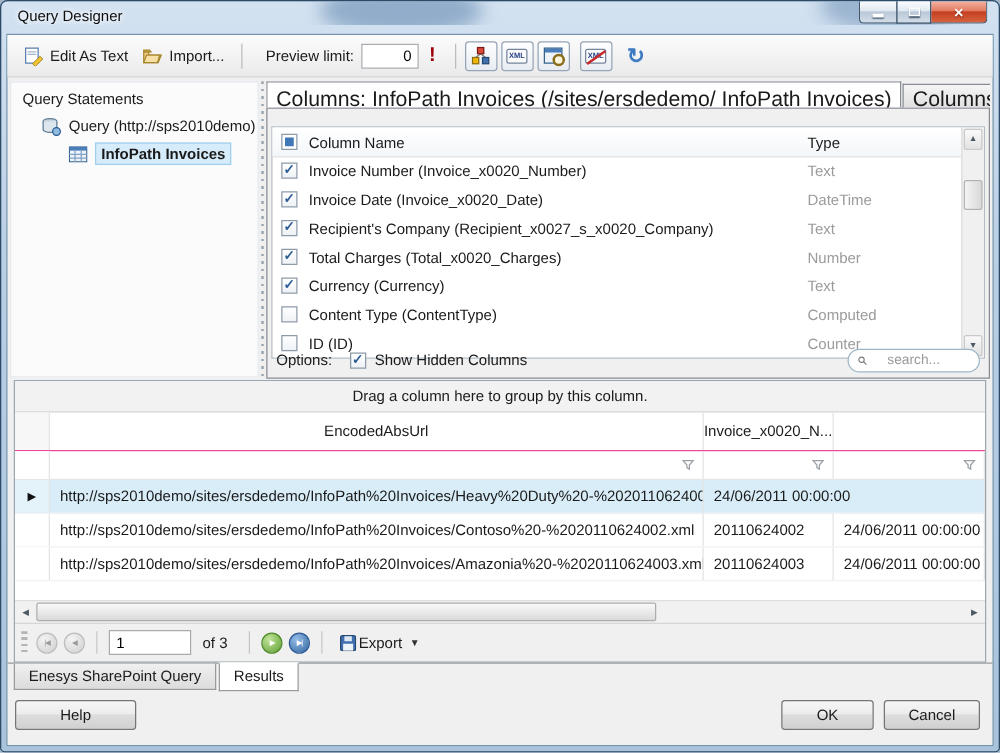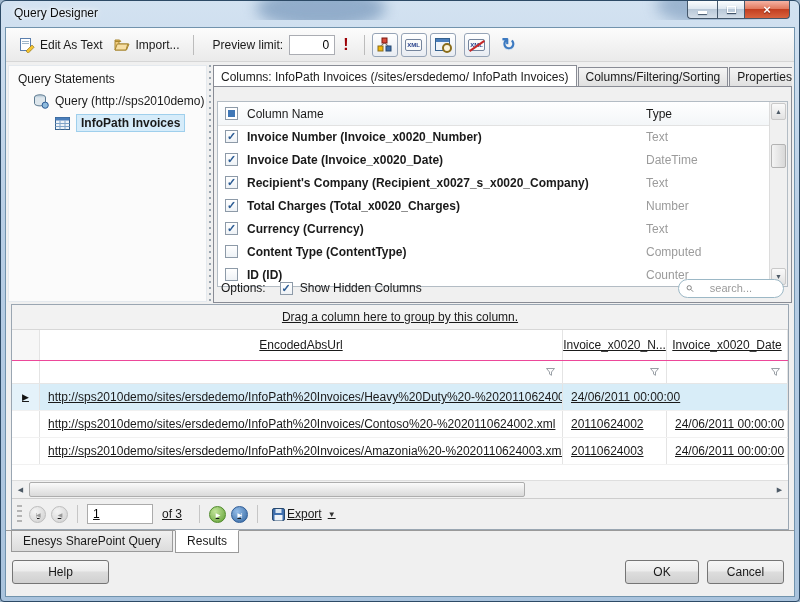--- a/index.html
+++ b/index.html
@@ -53,52 +53,52 @@
   .tnode{display:flex;align-items:center;gap:6px;height:22px;}
   .tnode.root{padding-left:24px;}
   .tnode.child{padding-left:46px;}
   .tlabel.sel{font-weight:bold;background:#d6ecfa;border:1px solid #9fcfec;padding:1px 4px;}
   .splitter{position:absolute;left:203px;top:37px;width:2px;height:237px;
             background:repeating-linear-gradient(180deg,#9aa6b0 0 2px,transparent 2px 6px);}
   
   .tabctl{position:absolute;left:207px;top:37px;right:2px;height:238px;}
   .tabs{position:relative;display:flex;align-items:flex-end;height:21px;z-index:2;overflow:hidden;}
   .tab{box-sizing:border-box;border:1px solid #898c95;border-bottom:none;padding:2px 7px;height:19px;
-       background:linear-gradient(#f5f5f5,#e0e0e0);margin-right:1px;white-space:nowrap;font-size:12px;}
+       background:linear-gradient(#f5f5f5,#e0e0e0);margin-right:1px;white-space:nowrap;font-size:17px;}
   .tab.active{background:#fff;height:21px;padding-top:4px;}
   .tabpage{position:absolute;left:0;top:21px;right:0;bottom:0;background:#f0f0f0;
            border:1px solid #898c95;box-sizing:border-box;}
   .collist{position:absolute;left:3px;top:14px;right:3px;height:186px;background:#fff;
            border:1px solid #b3bcc4;box-sizing:border-box;}
   .cl-head{position:absolute;left:0;right:17px;top:0;height:23px;border-bottom:1px solid #e2e2e2;
            background:linear-gradient(#ffffff,#f3f6f8);display:flex;align-items:center;}
   .hcb{width:13px;height:13px;border:1px solid #8d9aa8;background:#fff;margin-left:7px;position:relative;box-sizing:border-box;}
   .hcb::after{content:"";position:absolute;left:2px;top:2px;right:2px;bottom:2px;background:#4077b6;}
   .hname{margin-left:9px;}
   .htype{position:absolute;left:428px;}
   .cl-body{position:absolute;left:0;right:17px;top:23px;bottom:0;overflow:hidden;}
   .crow{height:23px;display:flex;align-items:center;position:relative;}
   .cb{width:13px;height:13px;border:1px solid #8d9aa8;background:linear-gradient(#fff,#eef2f6);
       margin-left:7px;font-size:11px;line-height:11px;color:#2c5c94;text-align:center;font-weight:bold;box-sizing:border-box;flex:none;}
-  .cname{margin-left:9px;white-space:nowrap;font-weight:bold;}
+  .cname{margin-left:9px;white-space:nowrap;}
   .ctype{position:absolute;left:428px;color:#9b9b9b;}
   .vscroll{position:absolute;right:0;top:0;bottom:0;width:17px;background:#f0f0f0;border-left:1px solid #dcdcdc;}
   .varrow{position:absolute;left:1px;right:1px;height:15px;display:flex;align-items:center;justify-content:center;
           color:#4d5a66;font-size:7px;background:linear-gradient(#fafafa,#e2e2e2);border:1px solid #c9c9c9;border-radius:2px;}
   .varrow.up{top:1px}.varrow.down{bottom:1px}
   .vthumb{position:absolute;left:1px;right:1px;top:42px;height:22px;background:linear-gradient(90deg,#f4f4f4,#d8d8d8);
           border:1px solid #b3b3b3;border-radius:2px;}
   .options-row{position:absolute;left:7px;right:7px;bottom:4px;height:20px;display:flex;align-items:center;gap:7px;}
   .search{margin-left:auto;width:106px;height:19px;border:1px solid #9cb8c6;border-radius:10px;background:#fff;
           display:flex;align-items:center;padding:0 7px;gap:14px;box-sizing:border-box;}
   .search input{border:none;outline:none;width:100%;font-size:11px;color:#666;background:transparent;}
   .search input::placeholder{color:#9a9a9a;}
   
   .grid{position:absolute;left:5px;right:5px;top:276px;height:226px;background:#fff;border:1px solid #9aa6b2;
-        box-sizing:border-box;display:flex;flex-direction:column;text-decoration:underline;}
+        box-sizing:border-box;display:flex;flex-direction:column;}
   .groupbar{height:24px;background:#f2f2f2;border-bottom:1px solid #d7d7d7;display:flex;align-items:center;justify-content:center;}
   .gridhead{height:30px;display:flex;border-bottom:1px solid #ec4899;}
   .gcell{box-sizing:border-box;border-right:1px solid #e4e4e4;display:flex;align-items:center;overflow:hidden;}
   .c0{width:28px;flex:none;justify-content:center;background:#f7f7f7;}
   .c1{width:523px;flex:none;}
   .c2{width:104px;flex:none;}
   .c3{flex:1;}
   .ghead{justify-content:center;white-space:nowrap;}
   .filterrow{height:22px;display:flex;border-bottom:1px solid #e6e6e6;}
   .fcell{justify-content:flex-end;padding-right:6px;}
@@ -301,21 +301,20 @@
     </div>
 
     <div class="grid">
       <div class="groupbar">
         <span>Drag a column here to group by this column.</span>
       </div>
       <div class="gridhead">
           <div class="gcell c0"></div>
           <div class="gcell c1 ghead">EncodedAbsUrl</div>
           <div class="gcell c2 ghead">Invoice_x0020_N...</div>
-          <div class="gcell c3 ghead">Invoice_x0020_Date</div>
         </div>
       <div class="filterrow">
           <div class="gcell c0" style="background:#fff"></div>
           <div class="gcell c1 fcell">
             <svg width="11" height="10" viewBox="0 0 11 10">
               <path d="M1.5 1.5 h8 l-3 3.5 v3.3 l-2 -1.2 v-2.1 Z" fill="#fdfdfd" stroke="#9aa0a6"></path>
             </svg>
           </div>
           <div class="gcell c2 fcell">
             <svg width="11" height="10" viewBox="0 0 11 10">

